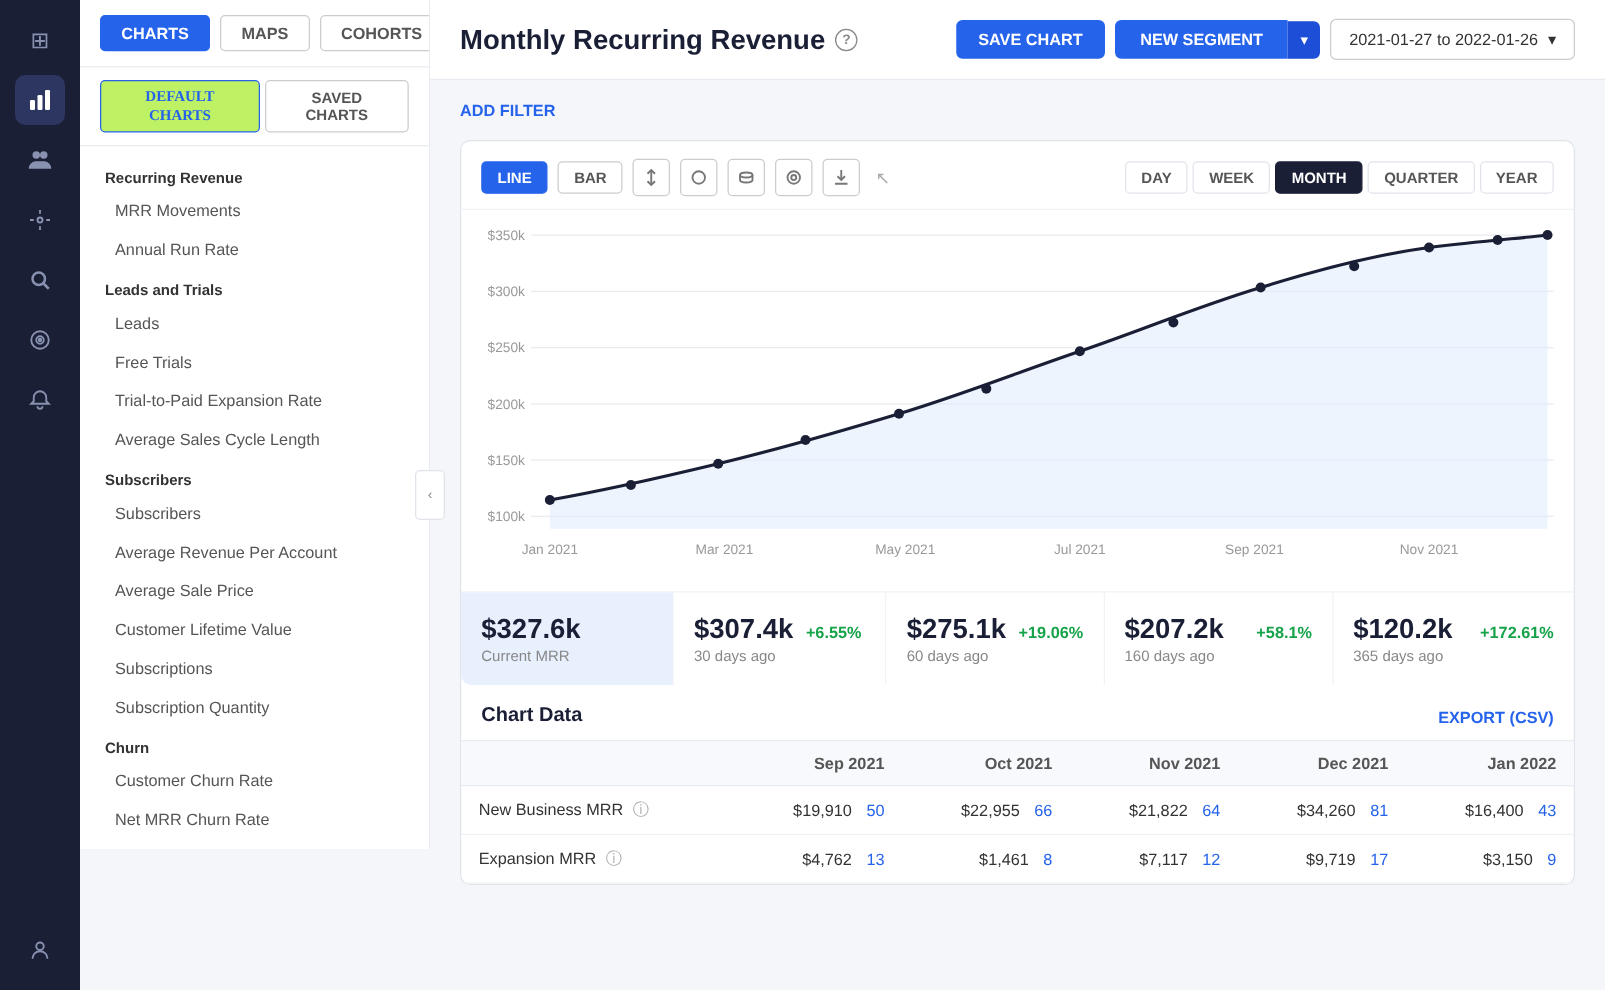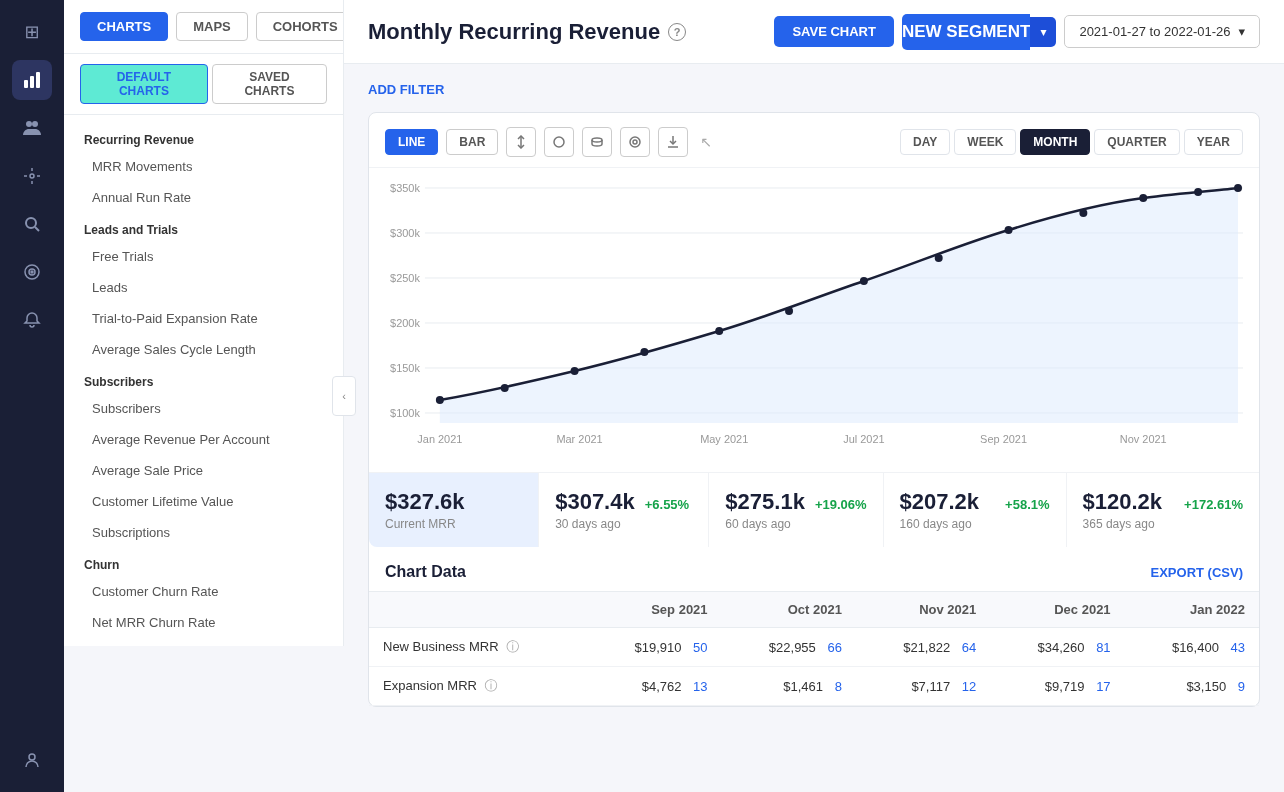--- a/index.html
+++ b/index.html
@@ -73,23 +73,24 @@
       padding: 5px 14px;
       border-radius: 4px;
       border: 1px solid #ccc;
       background: #fff;
       cursor: pointer;
       font-size: 12px;
       font-weight: 600;
       color: #555;
     }
     .filter-btn.active {
-      background: #5eead4;
+      background: #bef264;
       color: #2563eb;
       border-color: #2563eb;
+      font-family: Liberation Serif, serif;
     }
     .sidebar-nav {
       flex: 1;
       overflow-y: auto;
       padding: 8px 0;
     }
     .nav-section-title {
       padding: 10px 20px 4px;
       font-size: 12px;
       font-weight: 700;
@@ -155,26 +156,26 @@
       font-size: 13px;
       font-weight: 600;
       cursor: pointer;
     }
     .btn-segment {
       display: flex;
       align-items: center;
       gap: 0;
     }
     .btn-segment-main {
-      padding: 8px 0;
+      padding: 8px 20px;
       background: #2563eb;
       color: #fff;
       border: none;
       border-radius: 5px 0 0 5px;
-      font-size: 17px;
+      font-size: 13px;
       font-weight: 600;
       cursor: pointer;
     }
     .btn-segment-arrow {
       padding: 8px 10px;
       background: #1d4ed8;
       color: #fff;
       border: none;
       border-radius: 0 5px 5px 0;
       cursor: pointer;
@@ -451,31 +452,32 @@
       <button class="filter-btn">SAVED CHARTS</button>
     </div>
 
     <div class="sidebar-nav">
 
       <div class="nav-section-title">Recurring Revenue</div>
       <div class="nav-item">MRR Movements</div>
       <div class="nav-item">Annual Run Rate</div>
 
       <div class="nav-section-title">Leads and Trials</div>
+      <div class="nav-item">Leads</div>
       <div class="nav-item">Free Trials</div>
-      <div class="nav-item">Leads</div>
       <div class="nav-item">Trial-to-Paid Expansion Rate</div>
       <div class="nav-item">Average Sales Cycle Length</div>
 
       <div class="nav-section-title">Subscribers</div>
       <div class="nav-item">Subscribers</div>
       <div class="nav-item">Average Revenue Per Account</div>
       <div class="nav-item">Average Sale Price</div>
       <div class="nav-item">Customer Lifetime Value</div>
       <div class="nav-item">Subscriptions</div>
+      <div class="nav-item">Subscription Quantity</div>
 
       <div class="nav-section-title">Churn</div>
       <div class="nav-item">Customer Churn Rate</div>
       <div class="nav-item">Net MRR Churn Rate</div>
     </div>
   </div>
 
   <div class="collapse-btn">‹</div>
 </div>
 

